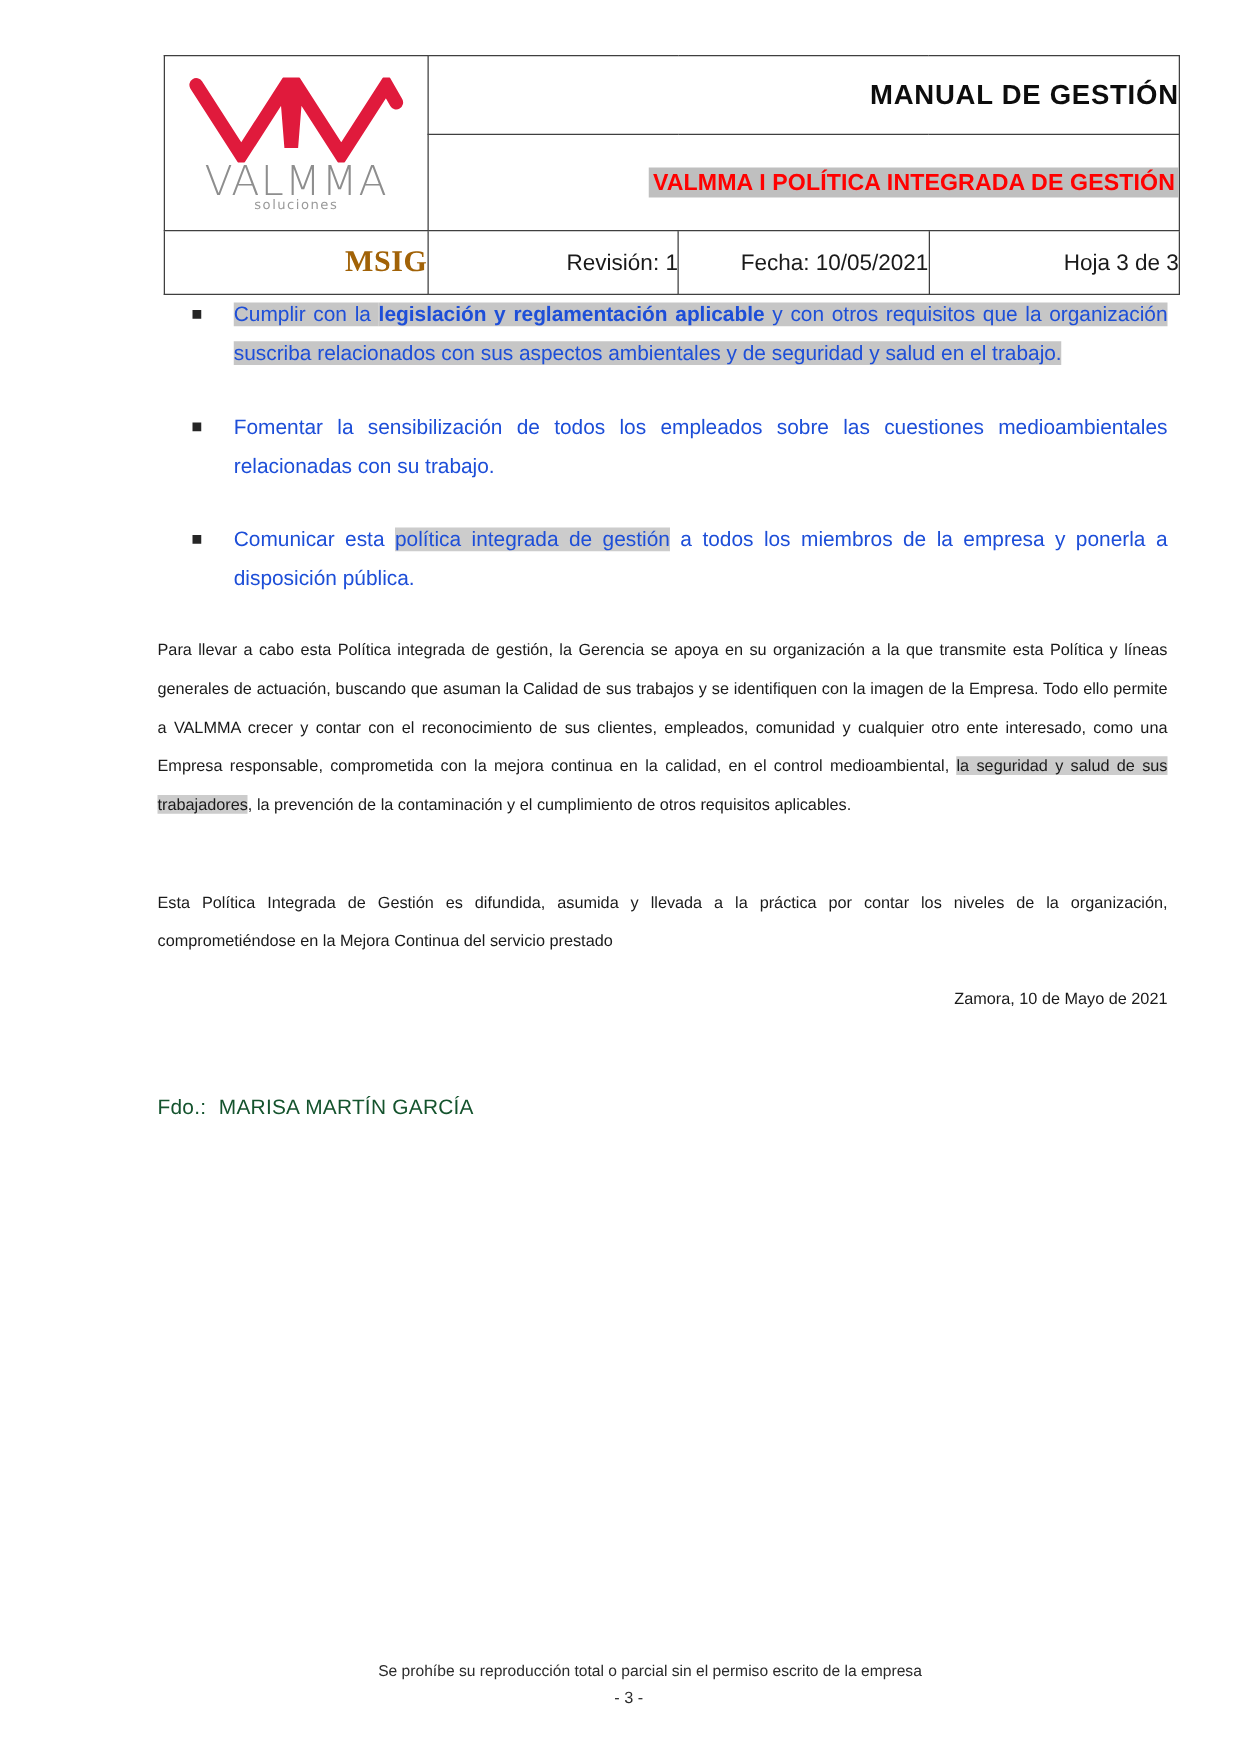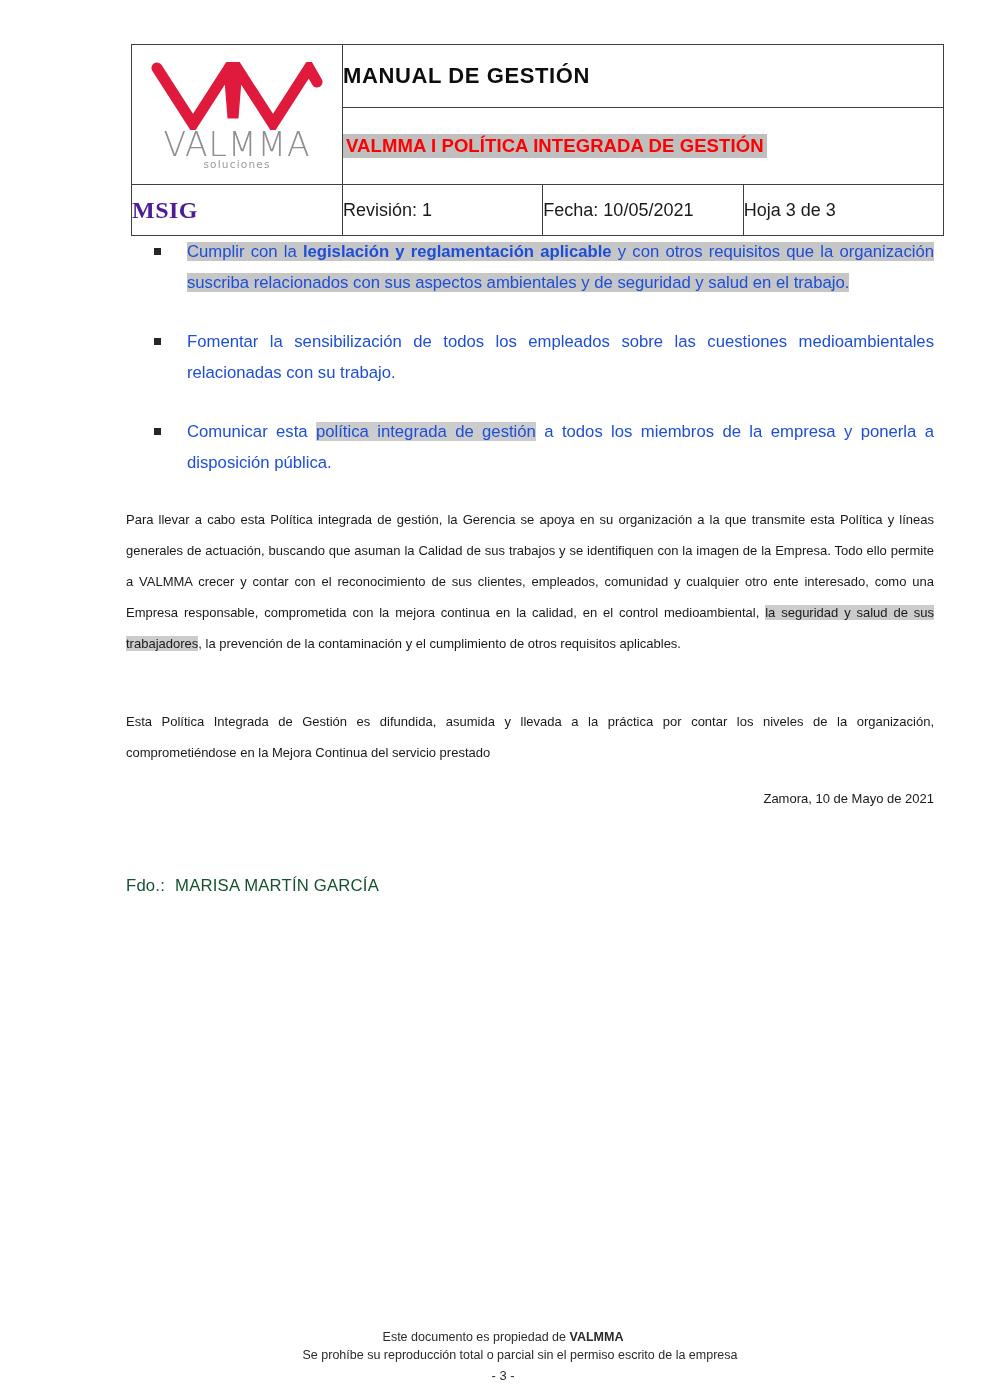--- a/index.html
+++ b/index.html
@@ -29,21 +29,21 @@
     left: 131px;
     top: 44px;
     width: 813px;
     border-collapse: collapse;
     table-layout: fixed;
   }
   .header-table td {
     border: 1.4px solid #3f3f3f;
     padding: 0;
     vertical-align: middle;
-    text-align: left;
+    text-align: right;
     margin-top: 28px;
   }
 
   .logo-cell {
     width: 210px;
     height: 133px;
     padding: 4px 0 2px 0 !important;
   }
   .logo-wrap {
     display: flex;
@@ -102,21 +102,21 @@
   }
 
   .row3 td {
     height: 50px;
   }
   .msig-cell {
     font-family: "Liberation Serif", serif;
     font-size: 24px;
     font-weight: bold;
     letter-spacing: 0.5px;
-    color: #4c1d95;
+    color: #a16207;
   }
   .rev-cell  { width: 146px; }
   .fecha-cell{ width: 185px; }
   .meta-text {
     font-family: "Liberation Sans", sans-serif;
     font-size: 18px;
     font-weight: 400;
     color: #1a1a1a;
   }
 
@@ -276,18 +276,17 @@
       <p class="para noj last">Zamora, 10 de Mayo de 2021</p>
     </div>
 
     <div class="signature">
       <span class="fdo-label">Fdo.:</span><span>MARISA MARTÍN GARCÍA</span>
     </div>
 
   </div>
 
   <div class="footer">
-    <div class="f1"><span>Este documento es propiedad de </span><b>VALMMA</b></div>
     <div class="f2">Se prohíbe su reproducción total o parcial sin el permiso escrito de la empresa</div>
     <div class="f3">- 3 -</div>
   </div>
 
 </div>
 
 </body></html>

